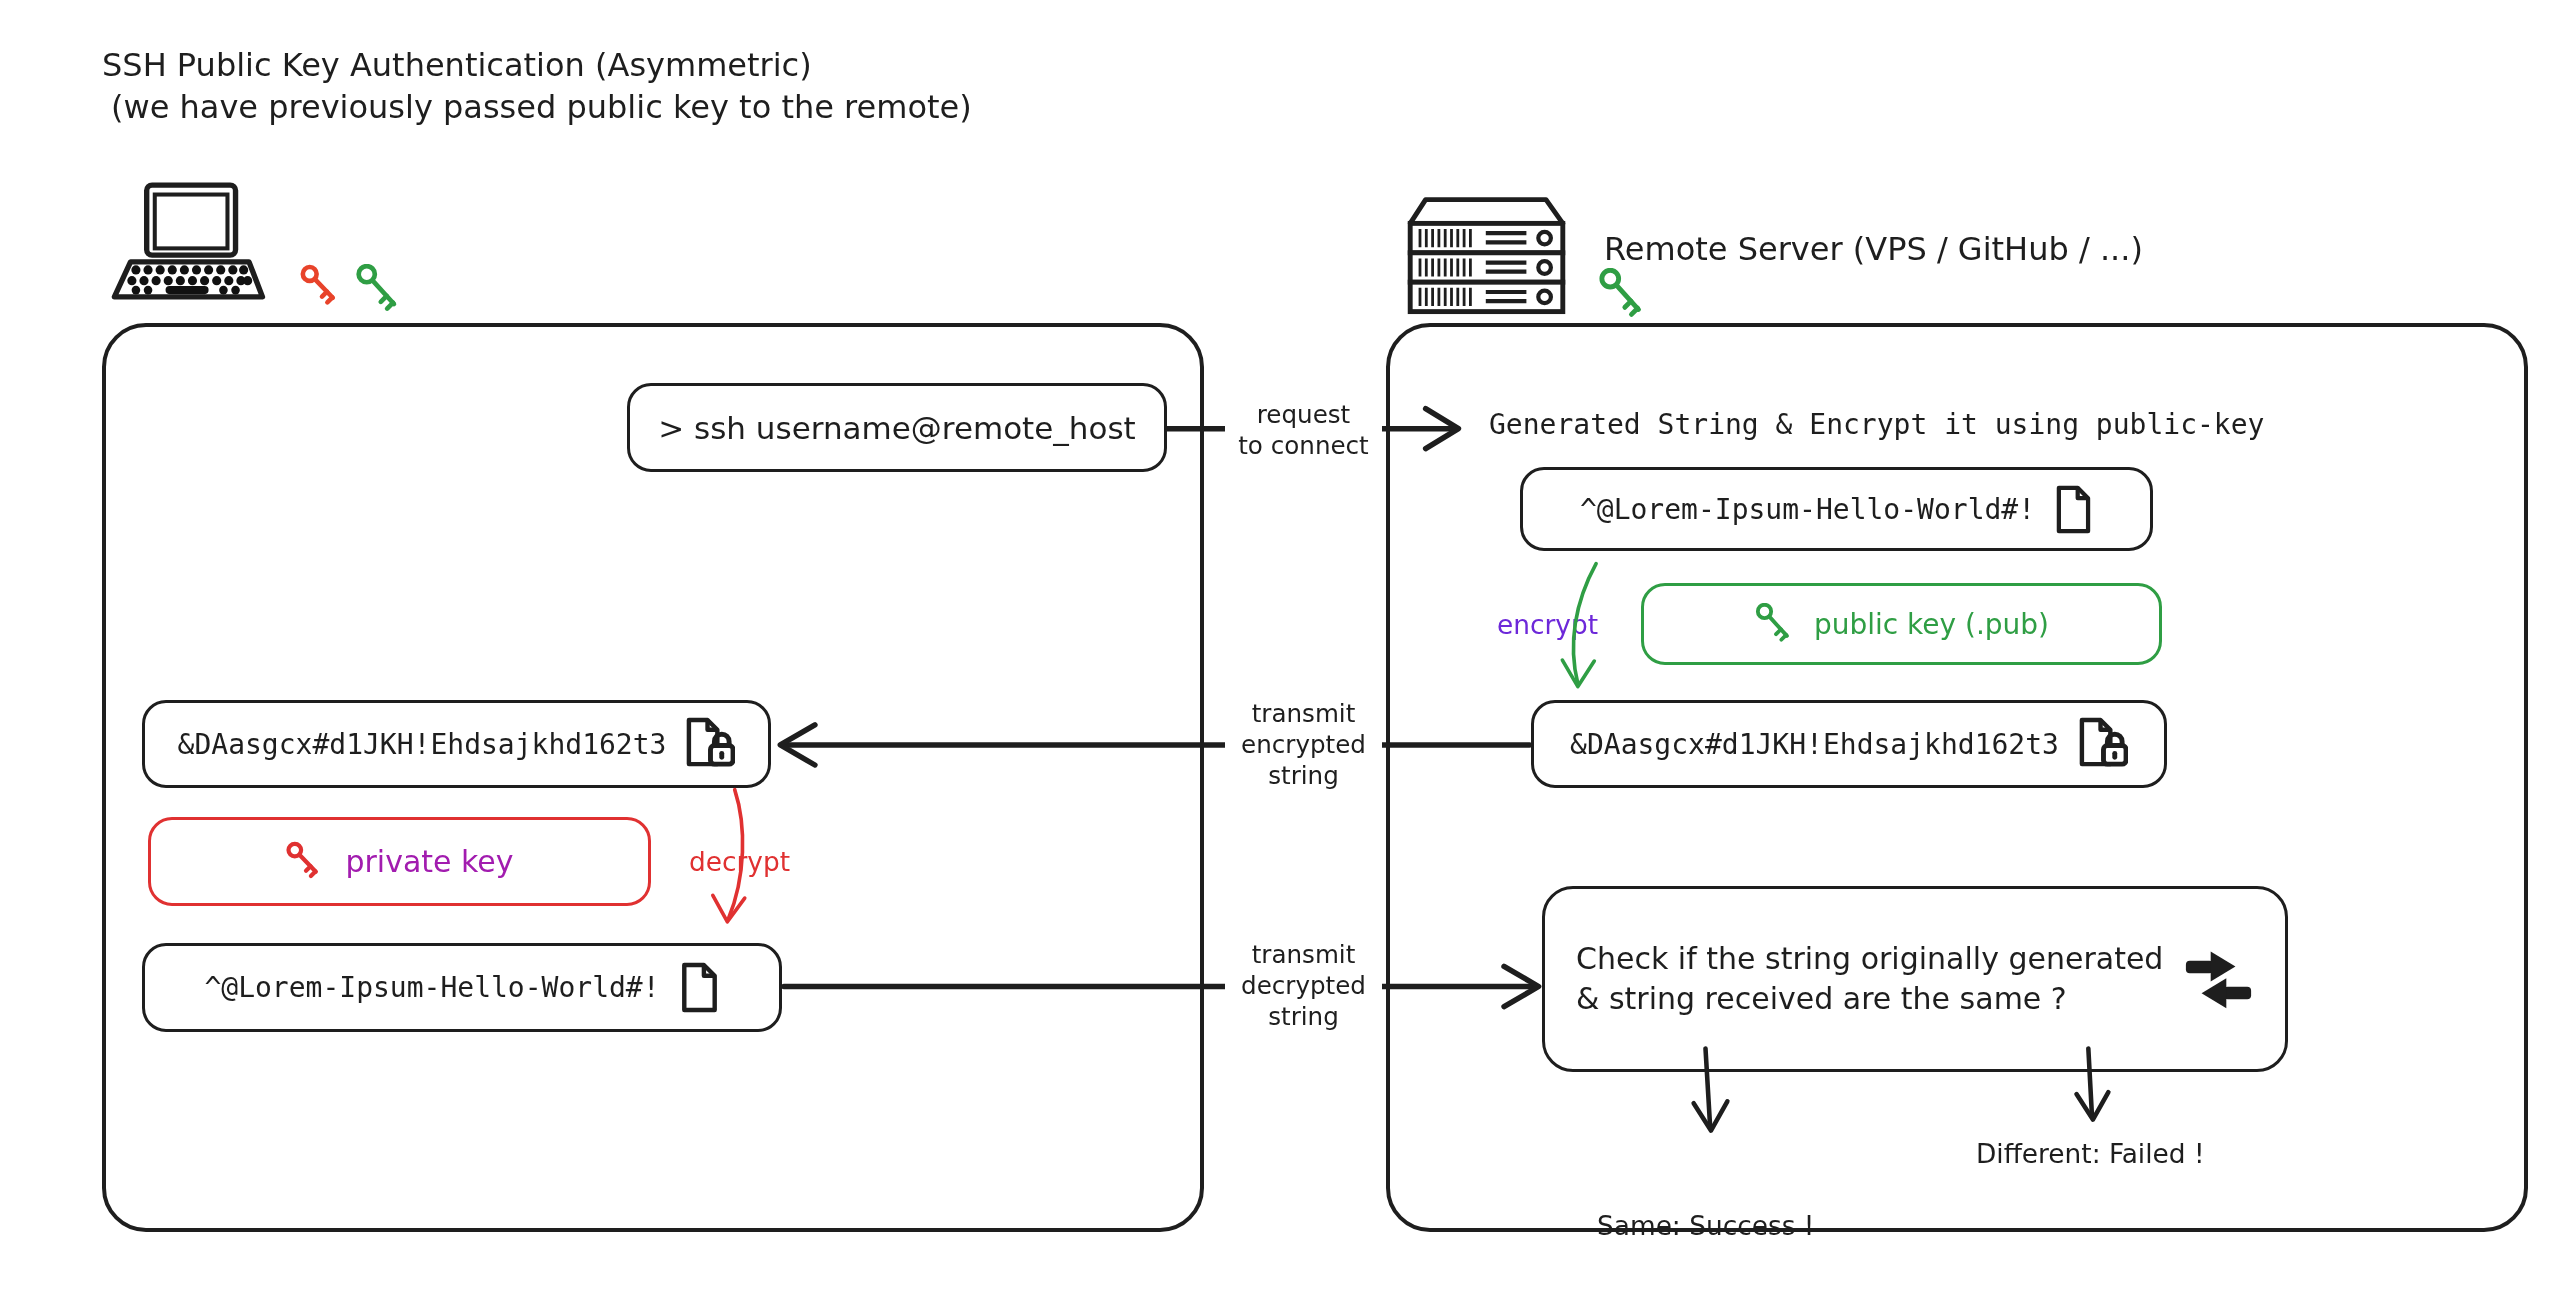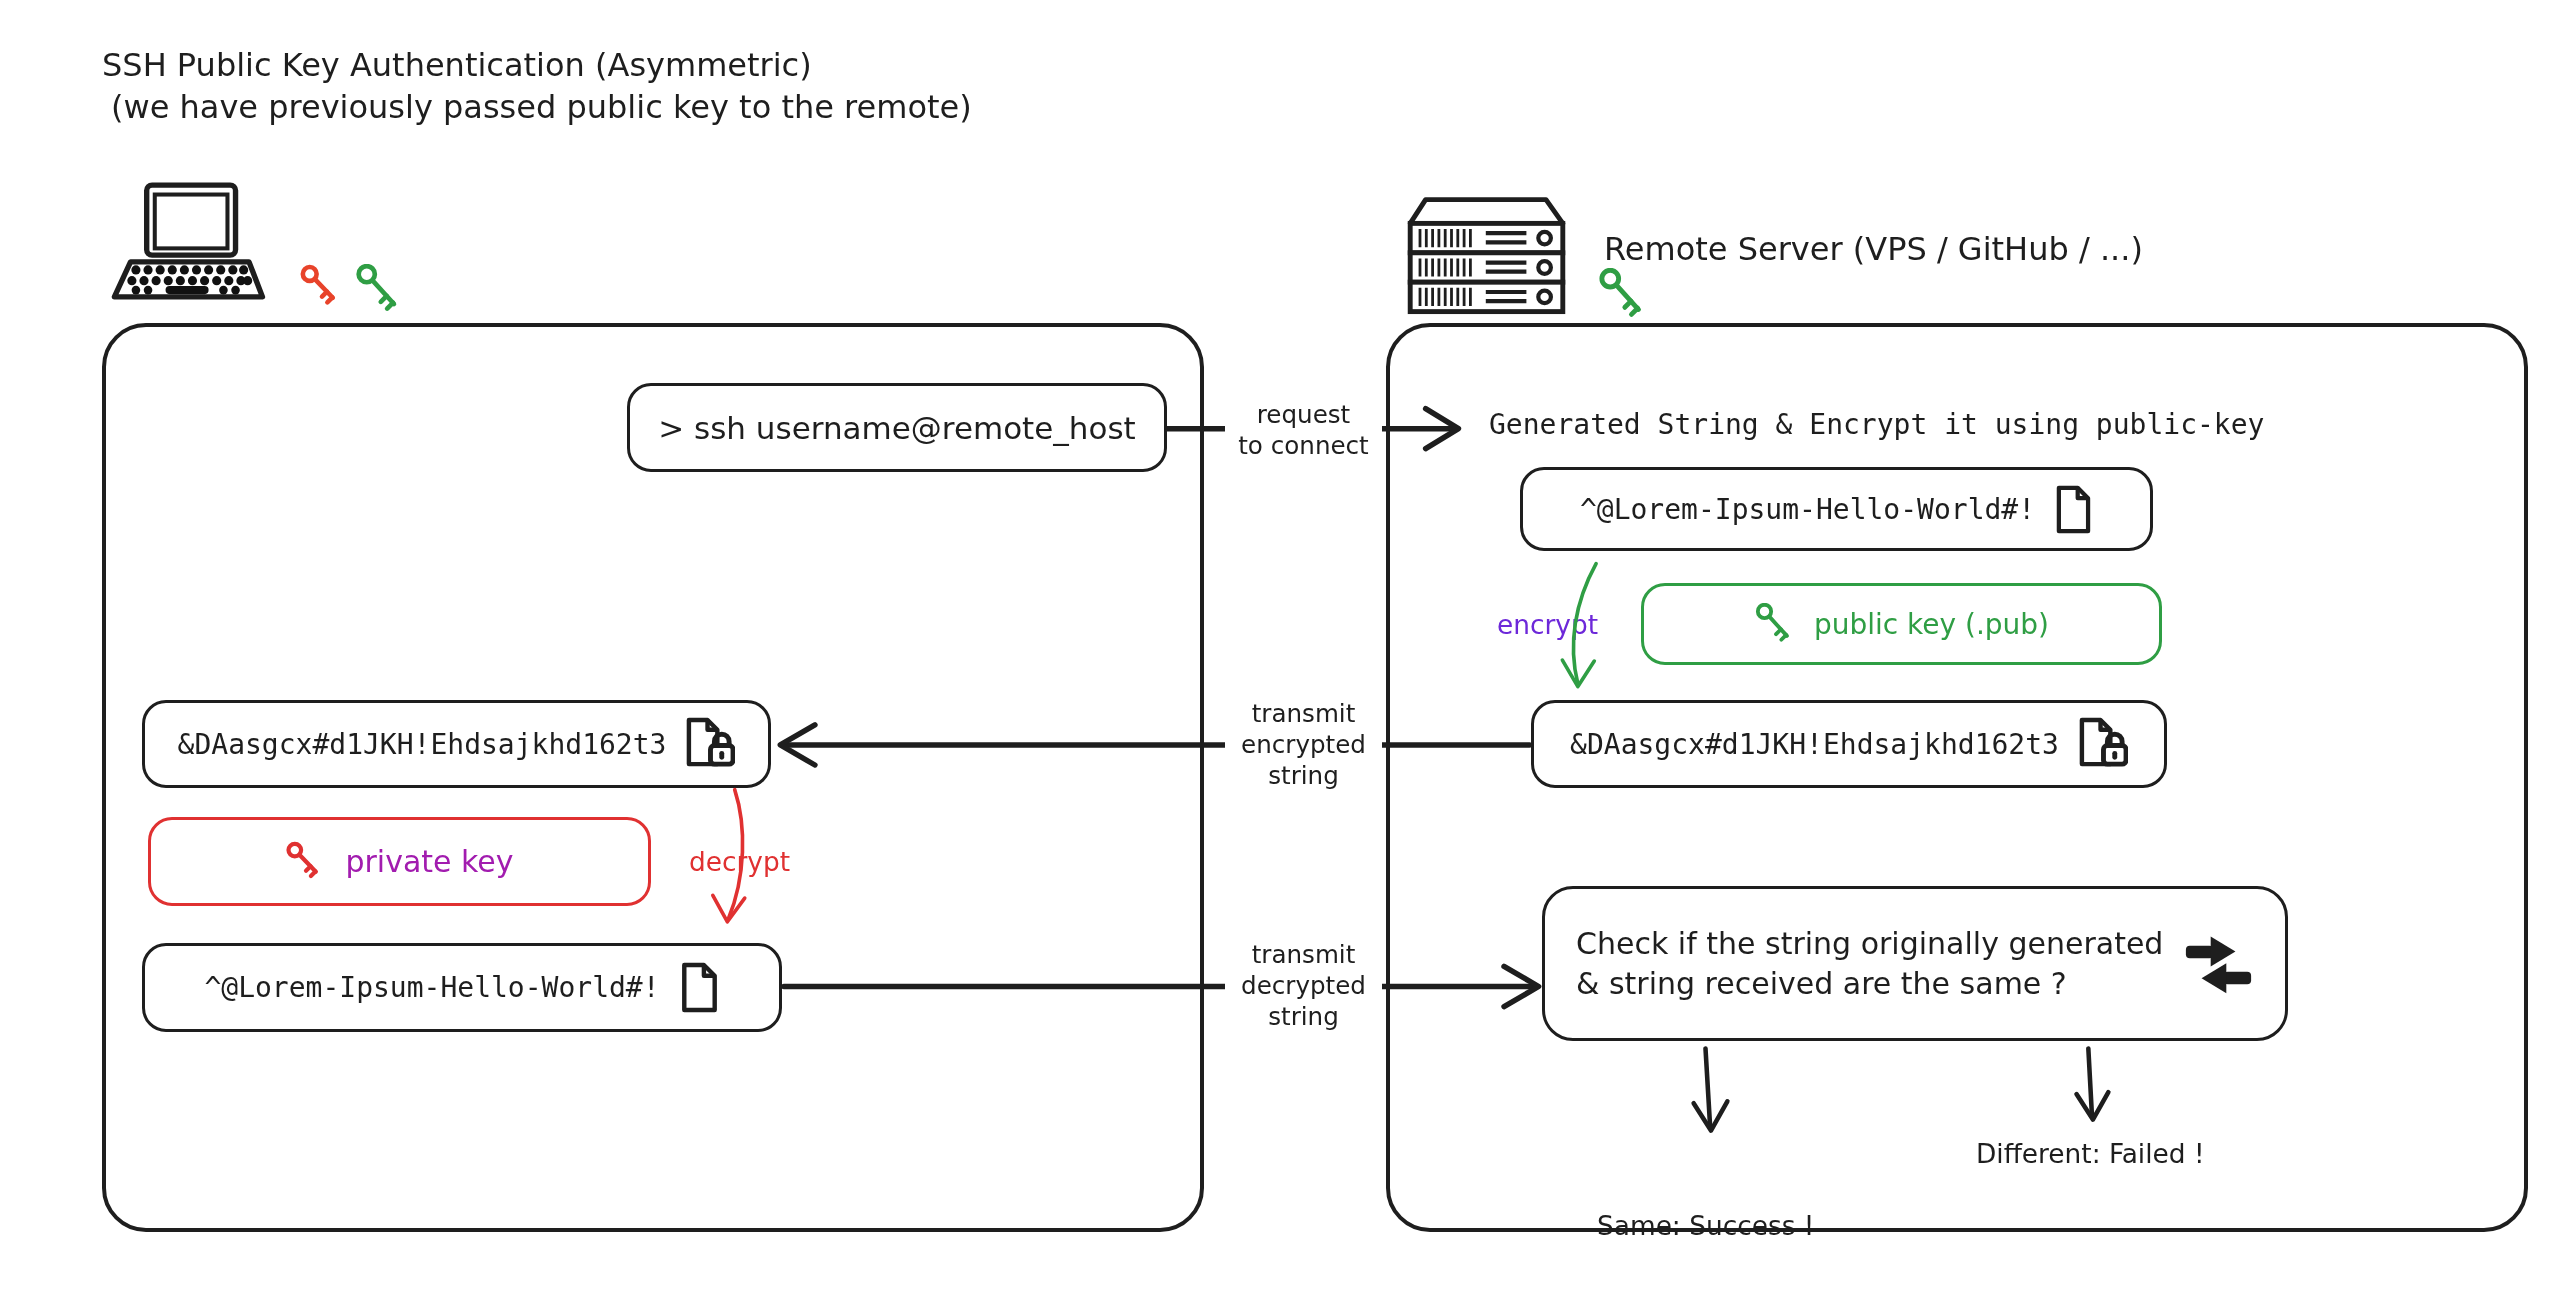--- a/index.html
+++ b/index.html
@@ -194,21 +194,21 @@
       <svg width="51" height="55" viewBox="0 0 52 56" fill="none" stroke="#1e1e1e">
         <path d="M5 3 H24 L34 13 V48 H5 Z" fill="#fff" stroke-width="4.5" stroke-linejoin="round"></path>
         <path d="M24 3 V13 H34" stroke-width="4.5" stroke-linejoin="round"></path>
         <path d="M31 29 v-4 a7.5 7.5 0 0 1 15 0 v4" stroke-width="5"></path>
         <rect x="27" y="29" width="23" height="19" rx="4" fill="#fff" stroke-width="5"></rect>
         <rect x="36" y="34.5" width="5" height="9" rx="2.5" fill="#1e1e1e" stroke="none"></rect>
       </svg>
     </span>
   </div>
 
-  <div class="abs node" style="left:1542px;top:886px;width:746px;height:155px;border-radius:31px;justify-content:space-between;padding:0 31px;">
+  <div class="abs node" style="left:1542px;top:886px;width:746px;height:186px;border-radius:31px;justify-content:space-between;padding:0 31px;">
     <div class="hand" style="font-size:30px;line-height:40px;">
       <div>Check if the string originally generated</div>
       <div>&amp; string received are the same ?</div>
     </div>
     <span>
       <svg width="71" height="60" viewBox="0 0 54 46" fill="#1e1e1e">
         <rect x="2" y="9" width="21" height="9.5" rx="3"></rect>
         <polygon points="21,2 40,13.5 21,25"></polygon>
         <rect x="31" y="29" width="21" height="9.5" rx="3"></rect>
         <polygon points="33,22.5 14,34 33,45.5"></polygon>

